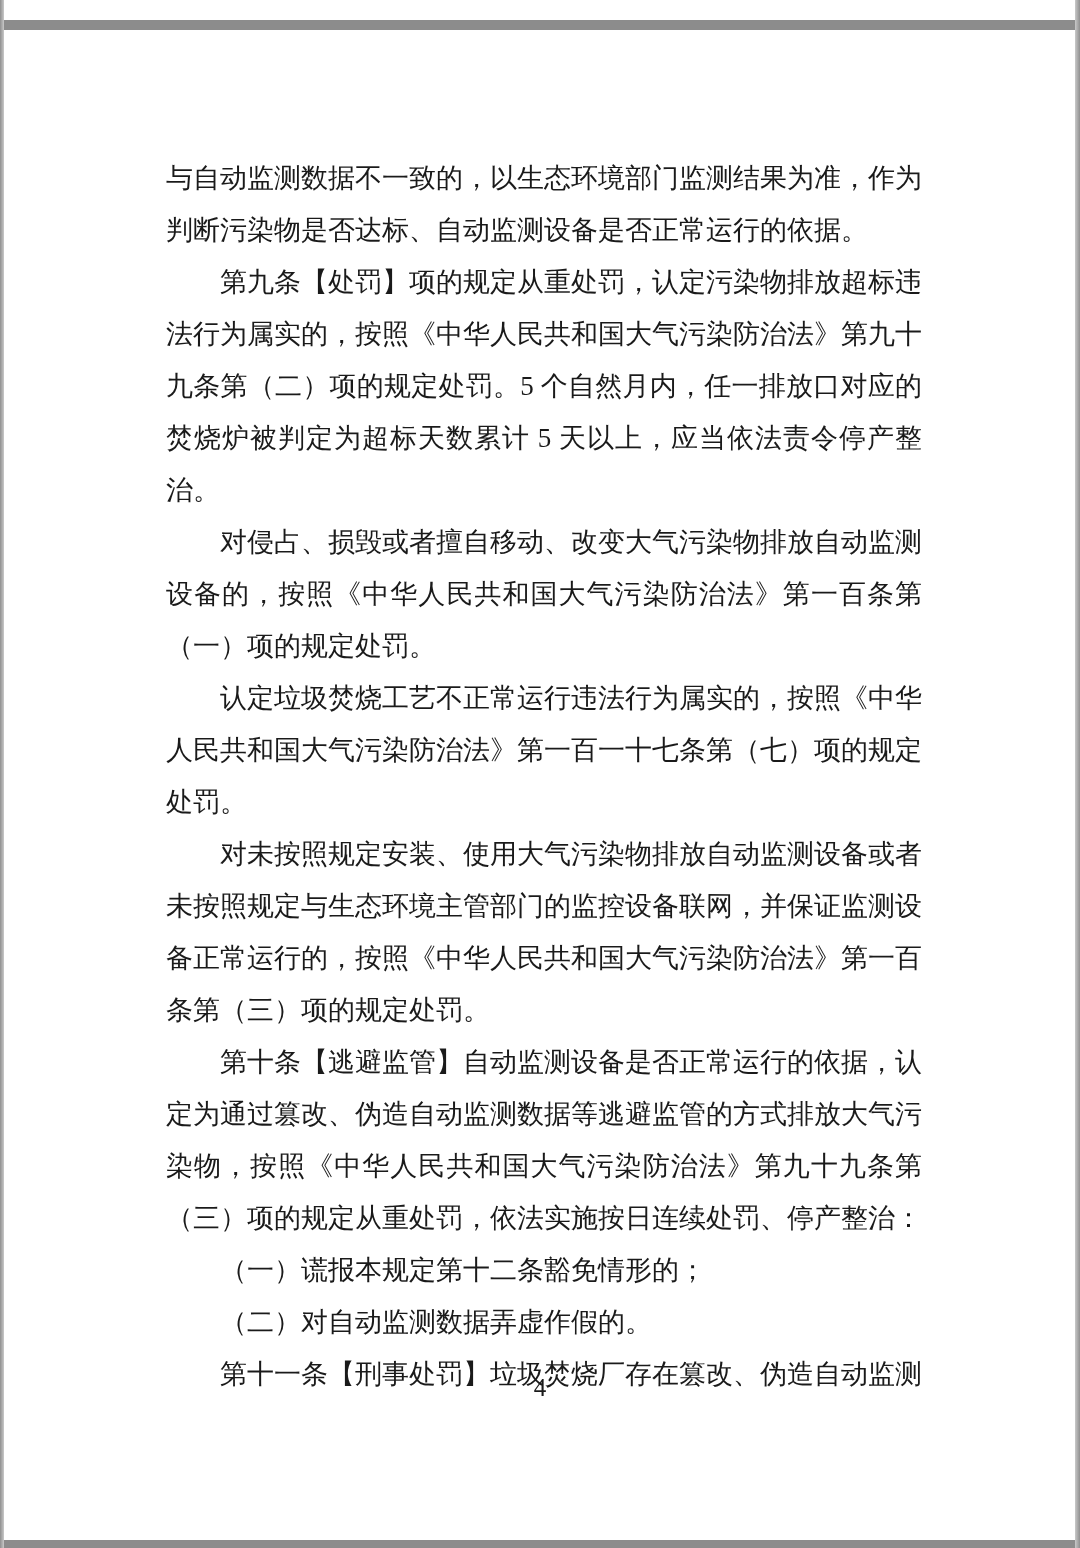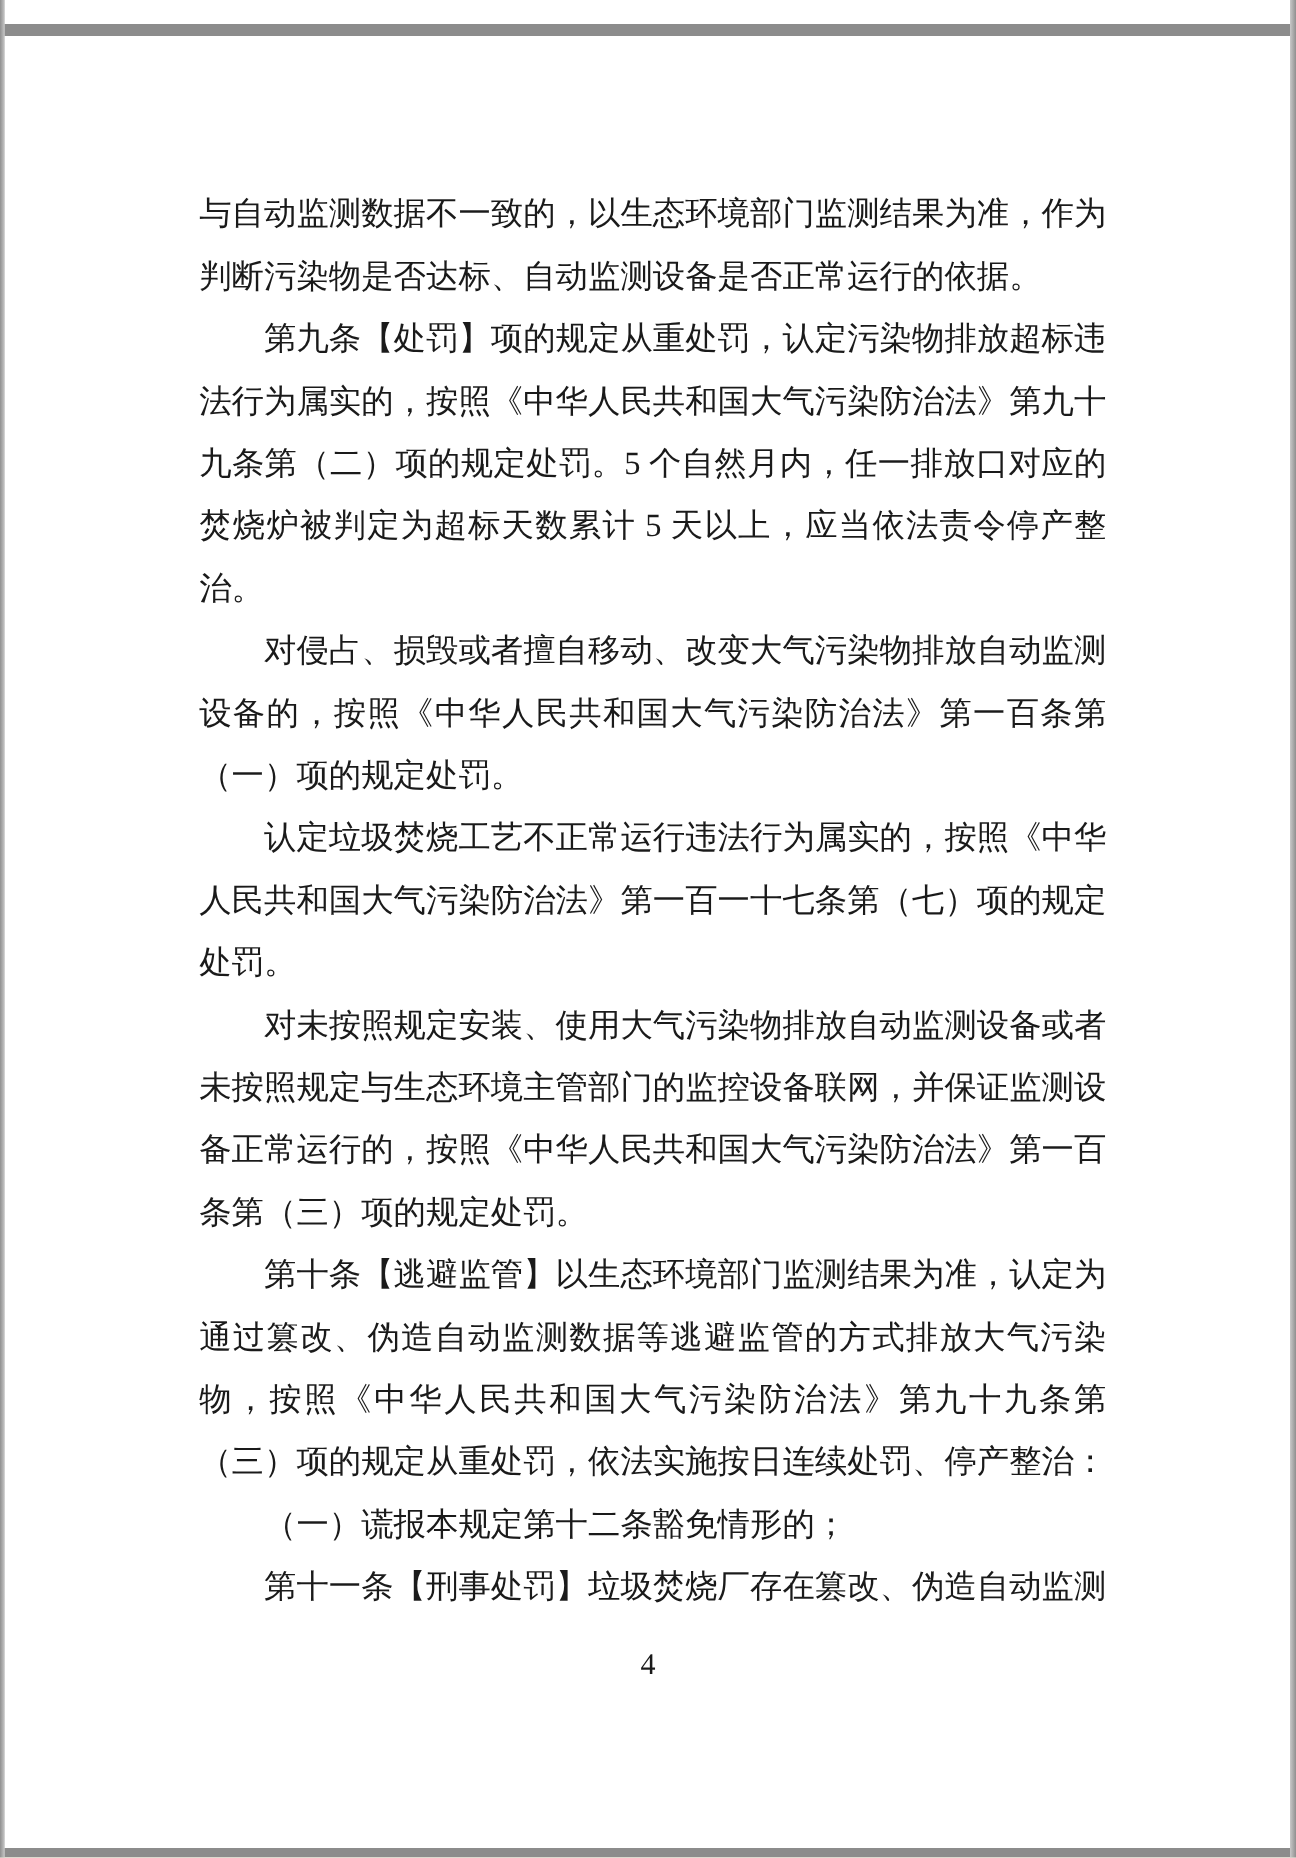--- a/index.html
+++ b/index.html
@@ -8,21 +8,21 @@
     width: 1080px;
     height: 1548px;
     background: #ffffff;
     font-family: "Liberation Serif", serif;
     overflow: hidden;
   }
   .viewport {
     position: relative;
     width: 1080px;
     height: 1548px;
-    background: #fef9c3;
+    background: #ec4899;
   }
   
   .gap-top {
     position: absolute;
     left: 0; top: 20px;
     width: 100%; height: 10px;
     background: #8c8c8c;
   }
   .gap-bottom {
     position: absolute;
@@ -92,22 +92,23 @@
 
   <div class="gap-top"></div>
 
   <div class="doc-page">
     <div class="doc-body">
         <p class="para"><span>与自动监测数据不一致的，以生态环境部门监测结果为准，作为判断污染物是否达标、自动监测设备是否正常运行的依据。</span></p>
         <p class="para indent"><b>第九条【处罚】</b><span>项的规定从重处罚，</span><b>认定污染物排放超标违法行为属实的</b><span>，按照《中华人民共和国大气污染防治法》第九十九条第（二）项的规定处罚。5 个自然月内，任一排放口对应的焚烧炉被判定为超标天数累计 5 天以上，应当依法责令停产整治。</span></p>
         <p class="para indent"><b>对侵占、损毁或者擅自移动、改变大气污染物排放自动监测设备的，</b><span>按照《中华人民共和国大气污染防治法》第一百条第（一）项的规定处罚。</span></p>
         <p class="para indent"><b>认定垃圾焚烧工艺不正常运行违法行为属实的，</b><span>按照《中华人民共和国大气污染防治法》第一百一十七条第（七）项的规定处罚。</span></p>
         <p class="para indent"><b>对未按照规定安装、使用大气污染物排放自动监测设备或者未按照规定与生态环境主管部门的监控设备联网，并保证监测设备正常运行的，</b><span>按照《中华人民共和国大气污染防治法》第一百条第（三）项的规定处罚。</span></p>
-        <p class="para indent"><b>第十条【逃避监管】</b><span>以生态环境部门监测结果为准，</span><b>认定为通过</b><span>篡改、伪造自动监测数据等</span><b>逃避监管的方式排放大气污染物</b><span>，按照《中华人民共和国大气污染防治法》第九十九条第（三）项的规定从重处罚，依法实施按日连续处罚、停产整治：</span></p>
+        <p class="para indent"><b>第十条【逃避监管】</b><span>自动监测设备是否正常运行的依据，</span><b>认定为通过</b><span>篡改、伪造自动监测数据等</span><b>逃避监管的方式排放大气污染物</b><span>，按照《中华人民共和国大气污染防治法》第九十九条第（三）项的规定从重处罚，依法实施按日连续处罚、停产整治：</span></p>
         <p class="para indent"><span>（一）谎报本规定第十二条豁免情形的；</span></p>
+        <p class="para indent"><span>（二）对自动监测数据弄虚作假的。</span></p>
         <p class="para indent"><b>第十一条【刑事处罚】</b><span>垃圾焚烧厂存在篡改、伪造自动监测</span></p>
       </div>
   </div>
 
   <div class="page-number">4</div>
 
   <div class="gap-bottom"></div>
 
   <div class="edge-left"></div>
   <div class="edge-right"></div>

